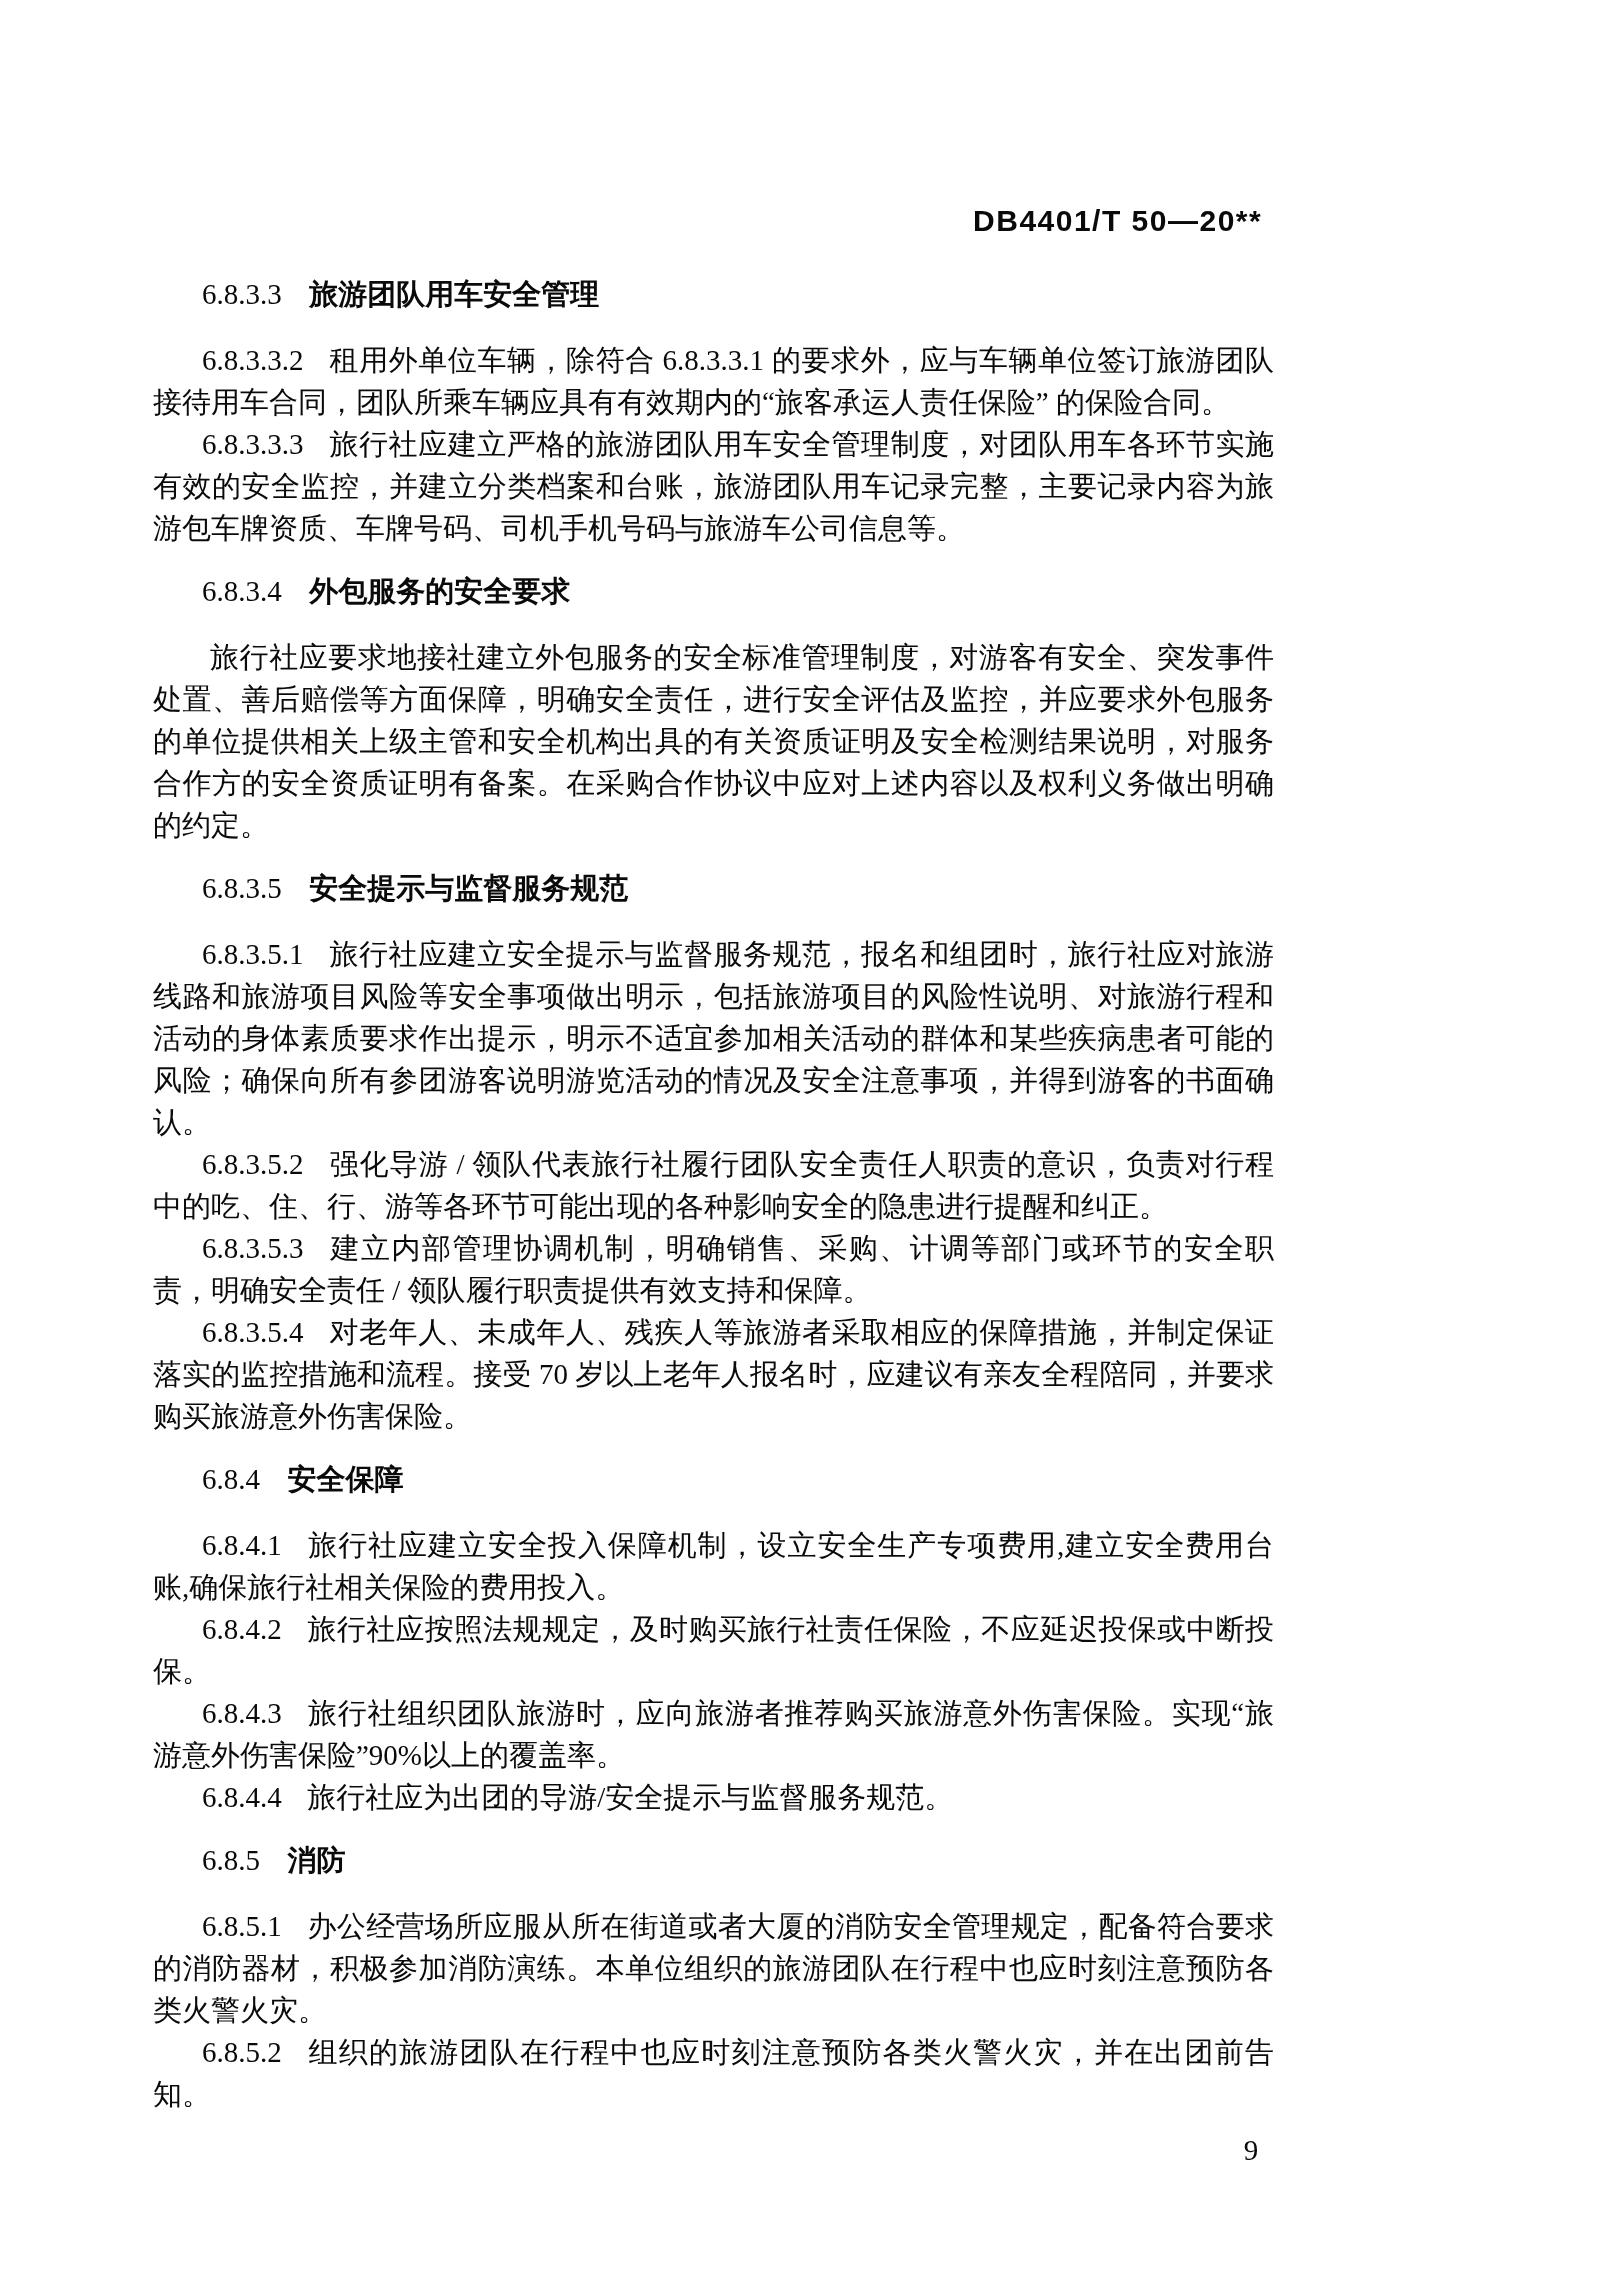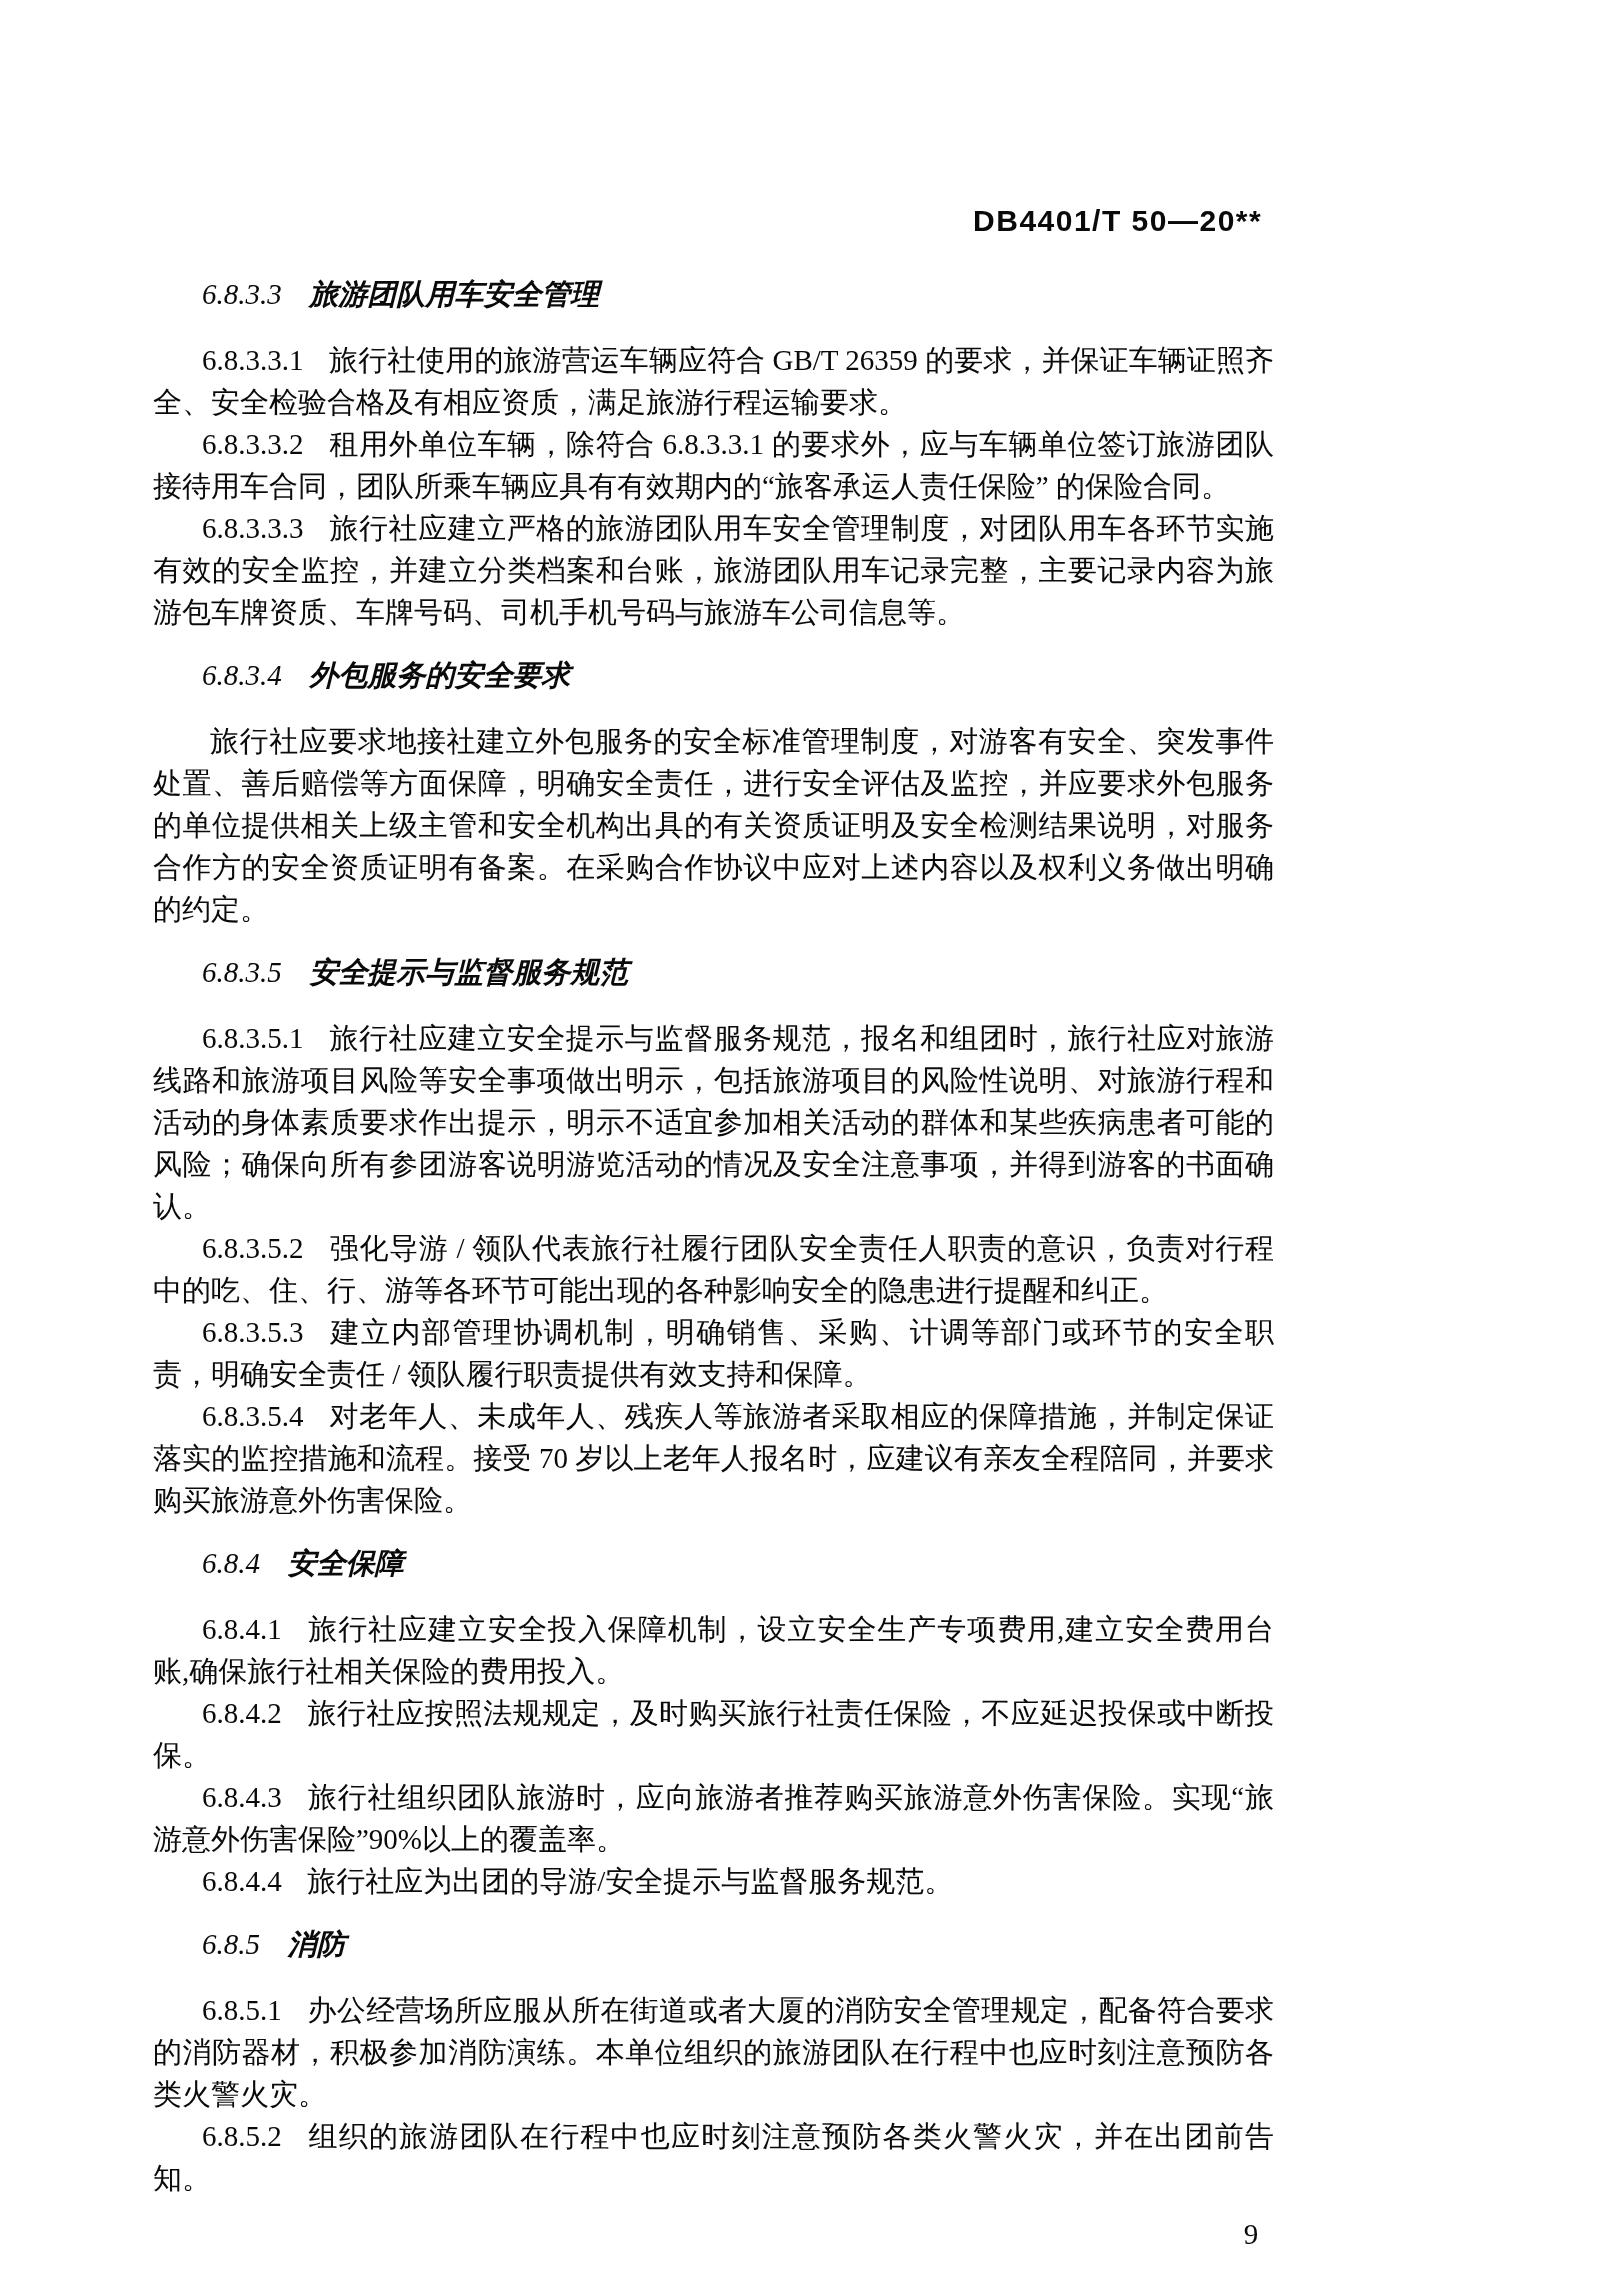--- a/index.html
+++ b/index.html
@@ -45,21 +45,20 @@
   .c-num {
     margin-right: 25.5px;
     white-space: nowrap;
   }
   p.heading {
     margin: 21.6px 0 23.5px 0;
     font-size: 29px;
     line-height: 42px;
     text-align: left;
     text-indent: 49px;
-    font-style: italic;
   }
   .h-num {
     margin-right: 27.4px;
     white-space: nowrap;
   }
   .h-title {
     font-family: "Liberation Sans", "DejaVu Sans", sans-serif;
     font-weight: bold;
   }
   .page-number {
@@ -73,21 +72,20 @@
 </head>
 <body>
 
 <div class="page">
 
   <div class="doc-header">DB4401/T 50—20**</div>
 
 
   <p class="heading"><span class="h-num">6.8.3.3</span><span class="h-title">旅游团队用车安全管理</span></p>
 
-  <p class="block clause"><span class="c-num">6.8.3.3.1</span><span>旅行社使用的旅游营运车辆应符合 GB/T 26359 的要求，并保证车辆证照齐全、安全检验合格及有相应资质，满足旅游行程运输要求。</span></p>
 
   <p class="block clause"><span class="c-num">6.8.3.3.2</span><span>租用外单位车辆，除符合 6.8.3.3.1 的要求外，应与车辆单位签订旅游团队接待用车合同，团队所乘车辆应具有有效期内的“旅客承运人责任保险” 的保险合同。</span></p>
 
   <p class="block clause"><span class="c-num">6.8.3.3.3</span><span>旅行社应建立严格的旅游团队用车安全管理制度，对团队用车各环节实施有效的安全监控，并建立分类档案和台账，旅游团队用车记录完整，主要记录内容为旅游包车牌资质、车牌号码、司机手机号码与旅游车公司信息等。</span></p>
 
   <p class="heading"><span class="h-num">6.8.3.4</span><span class="h-title">外包服务的安全要求</span></p>
 
   <p class="block para">旅行社应要求地接社建立外包服务的安全标准管理制度，对游客有安全、突发事件处置、善后赔偿等方面保障，明确安全责任，进行安全评估及监控，并应要求外包服务的单位提供相关上级主管和安全机构出具的有关资质证明及安全检测结果说明，对服务合作方的安全资质证明有备案。在采购合作协议中应对上述内容以及权利义务做出明确的约定。</p>
 
   <p class="heading"><span class="h-num">6.8.3.5</span><span class="h-title">安全提示与监督服务规范</span></p>

